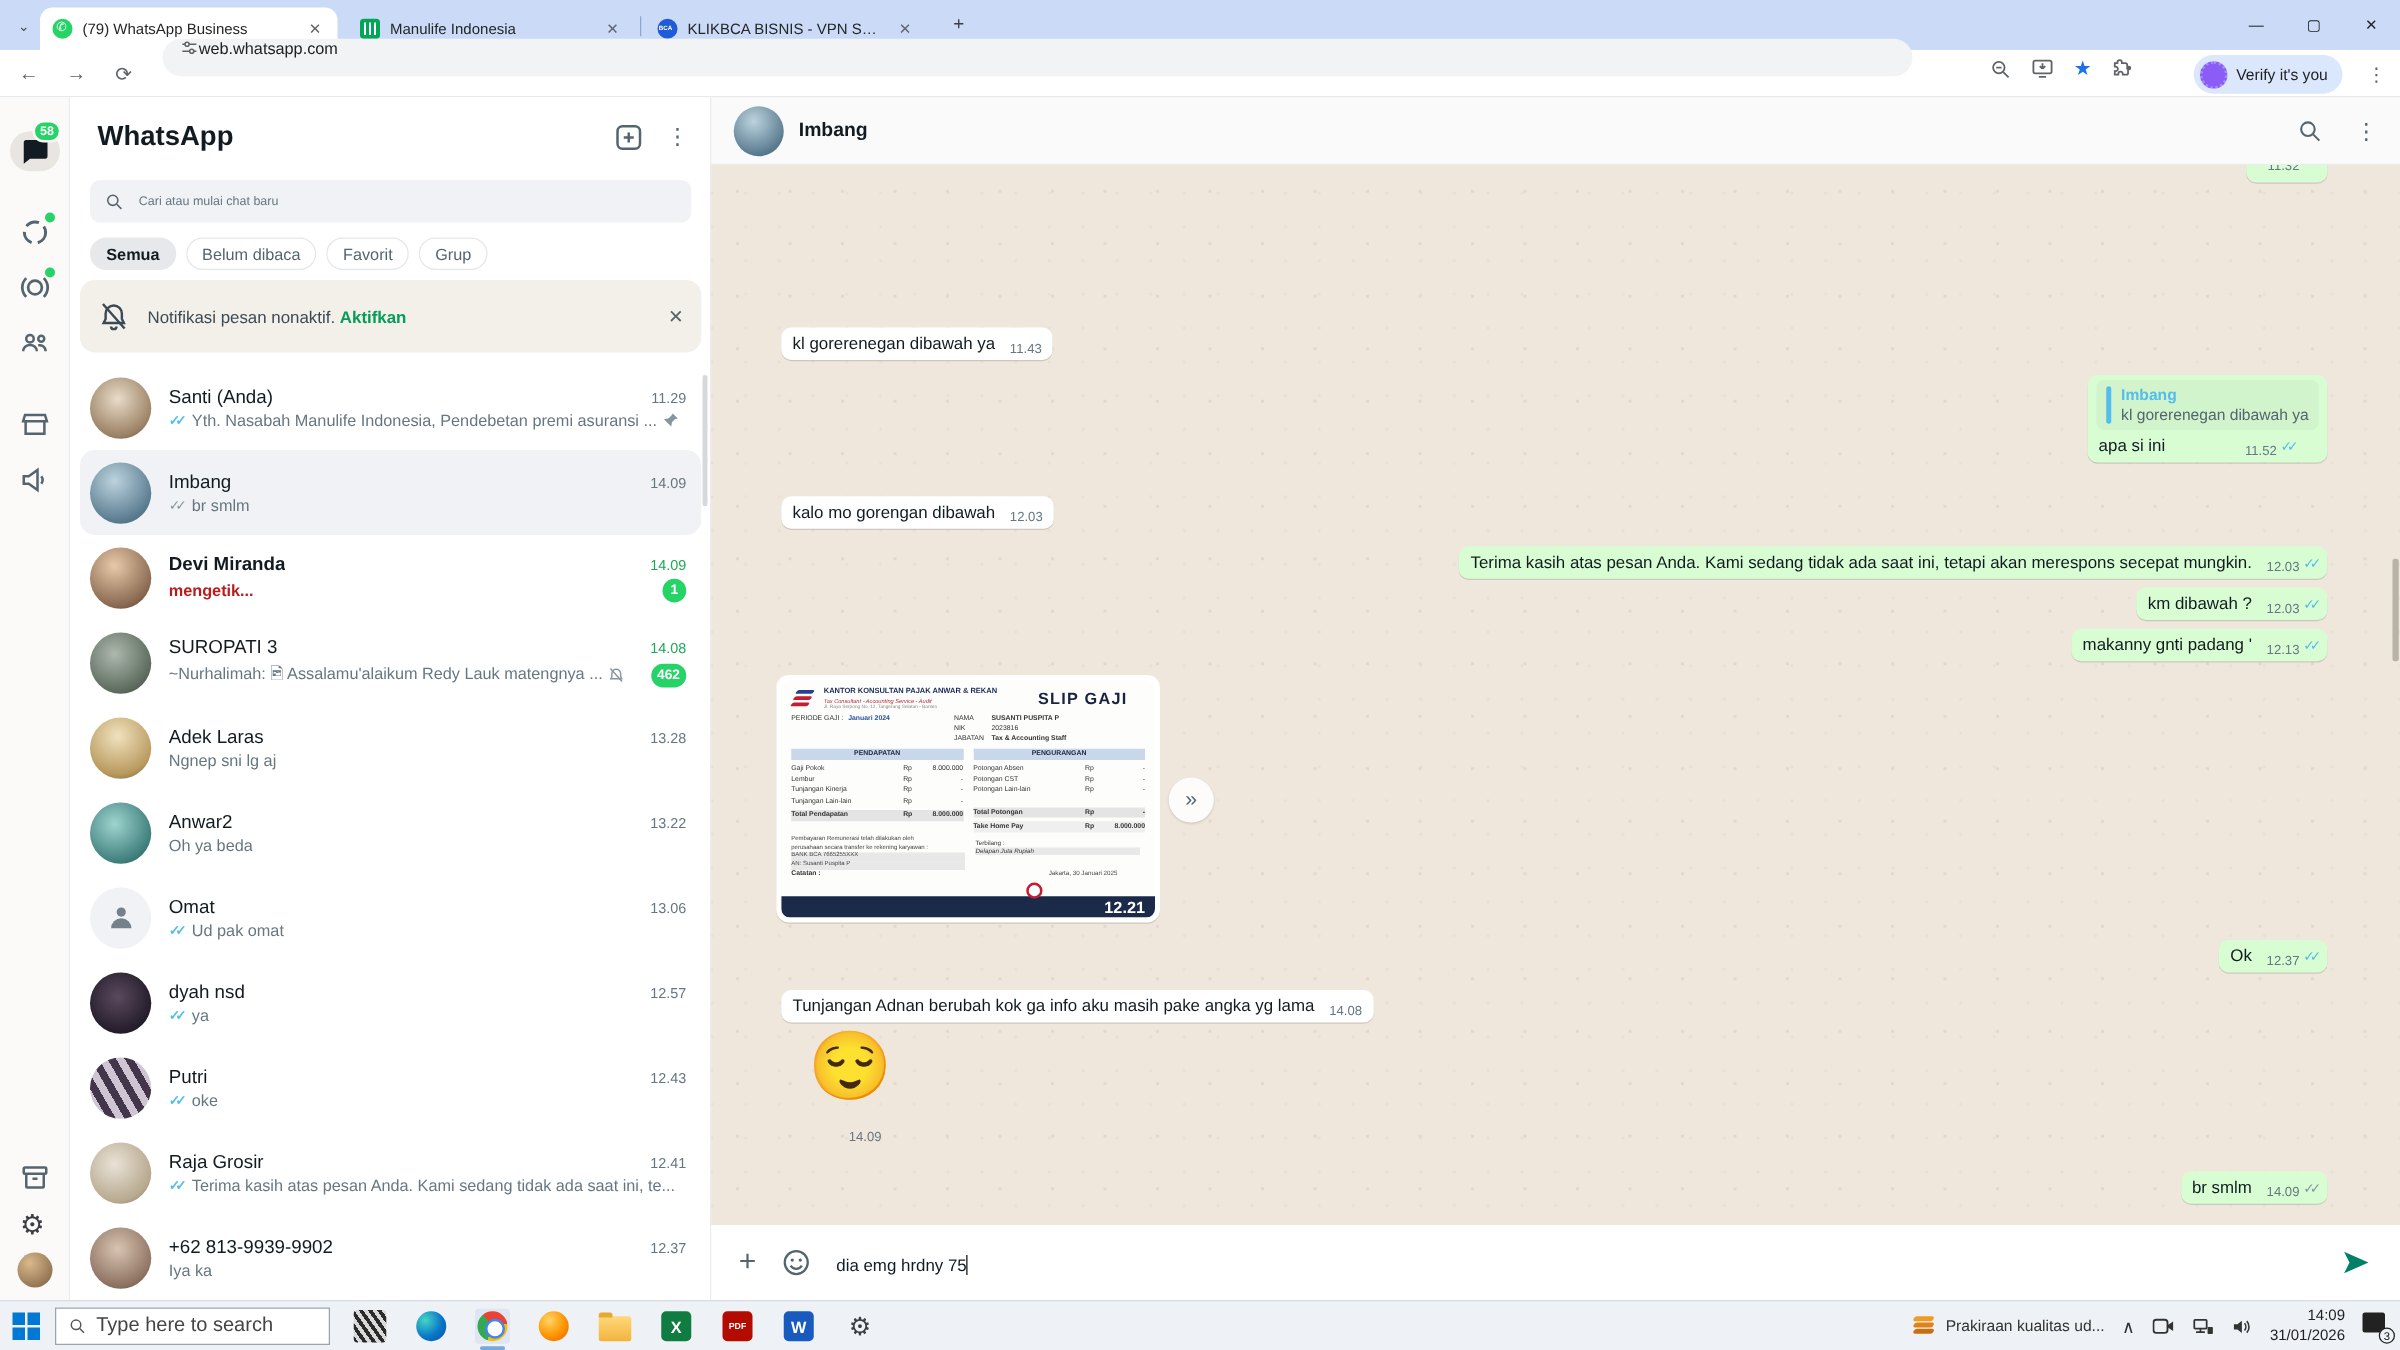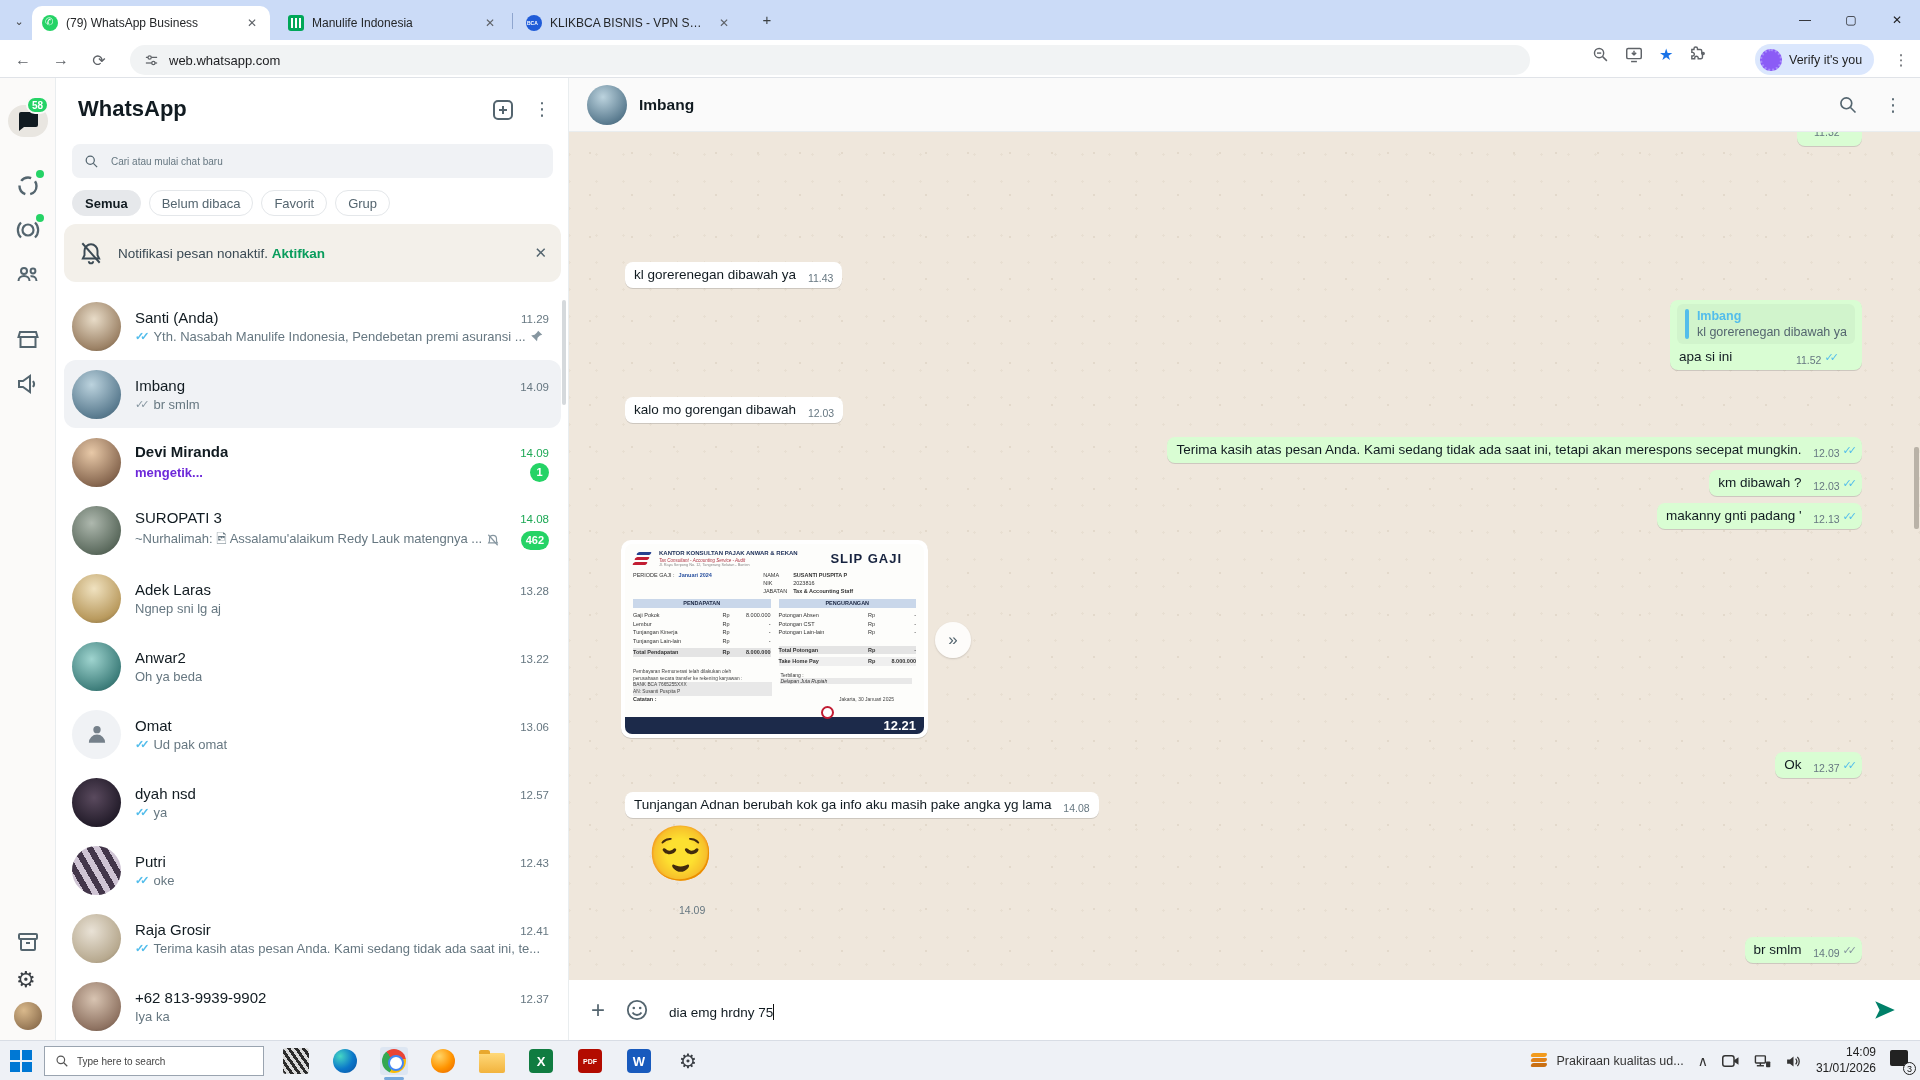--- a/index.html
+++ b/index.html
@@ -20,21 +20,21 @@
   .favi.man::after{content:"";position:absolute;left:3px;top:3px;width:10px;height:10px;
     background:repeating-linear-gradient(90deg,#fff 0 2px,transparent 2px 4px)}
   .favi.bca{background:#1f5bd8}
   .favi.bca::after{content:"BCA";position:absolute;left:1px;top:5px;color:#fff;font-size:5px;font-weight:bold}
   .tabdiv{position:absolute;top:13px;width:1px;height:16px;background:#8fa6cf}
   .newtab{position:absolute;top:10px;width:22px;height:22px;text-align:center;line-height:20px;font-size:15px;color:#3c4043}
   .wincontrols{position:absolute;right:0;top:0;height:40px;display:flex}
   .wc{width:46px;height:40px;display:flex;align-items:center;justify-content:center;font-size:12px;color:#202124}
   #toolbar{position:absolute;left:0;top:40px;width:1920px;height:38px;background:#fff;border-bottom:1px solid #e0e3e8}
   .navic{position:absolute;top:47px;width:26px;height:26px;display:flex;align-items:center;justify-content:center;color:#5f6368;font-size:16px}
-  #omnibox{position:absolute;left:130px;top:45px;width:1400px;height:30px;border-radius:15px;background:#f1f3f4;display:flex;align-items:center;padding:0 14px;gap:10px}
+  #omnibox{position:absolute;left:130px;top:31px;width:1400px;height:30px;border-radius:15px;background:#f1f3f4;display:flex;align-items:flex-start;padding:0 14px;}
   #omnibox .url{font-size:13px;color:#202124}
   .obicons{position:absolute;top:45px;display:flex;align-items:center;gap:14px}
   #verify{position:absolute;left:1755px;top:44px;height:31px;border-radius:16px;background:#dbe7fd;display:flex;align-items:center;gap:7px;padding:0 12px 0 5px;font-size:12.5px;color:#1f1f1f}
   .pavatar{width:22px;height:22px;border-radius:50%;background:#8b5cf6;border:2px dotted #a78bfa}
   .kebab{color:#5f6368;font-size:15px}
 
   
   #wa{position:absolute;left:0;top:78px;width:1920px;height:962px;background:#fff}
   #rail{position:absolute;left:0;top:0;width:56px;height:962px;background:#fbfaf9;border-right:1px solid #e9edef}
   .ric{position:absolute;left:16px;width:24px;height:24px;color:#54656f}
@@ -62,21 +62,21 @@
   .cmain{flex:1;min-width:0}
   .l1{display:flex;align-items:baseline}
   .cname{font-size:15px;color:#111b21;white-space:nowrap;overflow:hidden;text-overflow:ellipsis}
   .ctime{margin-left:auto;font-size:11.5px;color:#667781;flex:0 0 auto}
   .ctime.grn{color:#1da855}
   .l2{display:flex;align-items:center;gap:4px;margin-top:3px}
   .cprev{font-size:13px;color:#667781;white-space:nowrap;overflow:hidden;text-overflow:ellipsis}
   .ticks{font-size:11px;letter-spacing:-4px;padding-right:4px;flex:0 0 auto}
   .ticks.blue{color:#53bdeb}.ticks.gray{color:#8696a0}
   .ubadge{margin-left:auto;min-width:19px;height:19px;border-radius:10px;background:#25d366;color:#fff;font-size:11px;font-weight:bold;display:flex;align-items:center;justify-content:center;padding:0 5px;flex:0 0 auto}
-  .typing{color:#6d28d9}
+  .typing{color:#b91c1c}
   .rowic{color:#8696a0;flex:0 0 auto}
   .sbscroll{position:absolute;right:2px;top:222px;width:4px;height:105px;border-radius:2px;background:#d5d9dc}
 
   
   #chatpane{position:absolute;left:569px;top:0;width:1351px;height:962px;background:#efe7dc}
   #chat-head{position:absolute;left:0;top:0;width:100%;height:54px;background:#fafafa;border-bottom:1px solid #e9edef;display:flex;align-items:center;gap:12px;padding:0 18px;z-index:5}
   #chat-head .hav{width:40px;height:40px;border-radius:50%;background:radial-gradient(circle at 40% 30%,#bcd3de,#5c7d91 70%,#3d5a6b)}
   #chat-head .hname{font-size:15.5px;font-weight:bold;color:#111b21}
   #chat-head .hicons{margin-left:auto;display:flex;gap:26px;color:#54656f;align-items:center}
   #msgs{position:absolute;left:0;top:54px;width:100%;height:848px;overflow:hidden;
@@ -142,21 +142,21 @@
   #inputbar{position:absolute;left:0;bottom:0;width:100%;height:60px;background:#fff;display:flex;align-items:center;gap:20px;padding:0 22px;z-index:5}
   #inputbar .plus{font-size:24px;color:#54656f;font-weight:300}
   #typed{font-size:13.5px;color:#111b21}
   .caret{display:inline-block;width:1px;height:16px;background:#111;transform:translateY(3px)}
   #sendbtn{margin-left:auto;color:#008069}
 
   
   #taskbar{position:absolute;left:0;top:1040px;width:1920px;height:40px;background:#eef1f6;border-top:1px solid #d8dde5}
   #startbtn{position:absolute;left:10px;top:9px;width:22px;height:22px;display:grid;grid-template-columns:10px 10px;grid-gap:2px}
   #startbtn i{width:10px;height:10px;background:#0078d4}
-  #tsearch{position:absolute;left:44px;top:5px;width:220px;height:30px;background:#fff;border:1px solid #9aa4b0;display:flex;align-items:center;gap:8px;padding:0 10px;font-size:10px;color:#444}
+  #tsearch{position:absolute;left:44px;top:5px;width:220px;height:30px;background:#fff;border:1px solid #9aa4b0;display:flex;align-items:center;gap:8px;padding:0 10px;font-size:16px;color:#444}
   .tic{position:absolute;top:6px;width:28px;height:28px;border-radius:3px;display:flex;align-items:center;justify-content:center}
   .tic.open::after{content:"";position:absolute;left:4px;bottom:-5px;width:20px;height:3px;background:#76a9dd;border-radius:2px}
   .zebra{width:26px;height:26px;border-radius:3px;background:repeating-linear-gradient(55deg,#2b2b2b 0 3px,#d9d9d9 3px 6px)}
   .edge{width:24px;height:24px;border-radius:50%;background:radial-gradient(circle at 30% 30%,#45d6c5,#0b77c9 55%,#0a4f9e)}
   .chrome{width:24px;height:24px;border-radius:50%;background:conic-gradient(from -40deg,#ea4335 0 120deg,#fbbc05 0 240deg,#34a853 0 360deg);position:relative}
   .chrome::after{content:"";position:absolute;left:6px;top:6px;width:12px;height:12px;border-radius:50%;background:#fff;border:2px solid #4285f4}
   .firefox{width:24px;height:24px;border-radius:50%;background:radial-gradient(circle at 35% 30%,#ffd567,#ff9400 55%,#e66000)}
   .folder{width:26px;height:20px;background:linear-gradient(#ffd97a,#f2b33d);border-radius:2px;position:relative;margin-top:3px}
   .folder::before{content:"";position:absolute;left:0;top:-3px;width:11px;height:4px;background:#e8a82e;border-radius:2px 2px 0 0}
   .office{width:24px;height:24px;border-radius:4px;color:#fff;font-weight:bold;font-size:13px;display:flex;align-items:center;justify-content:center}

